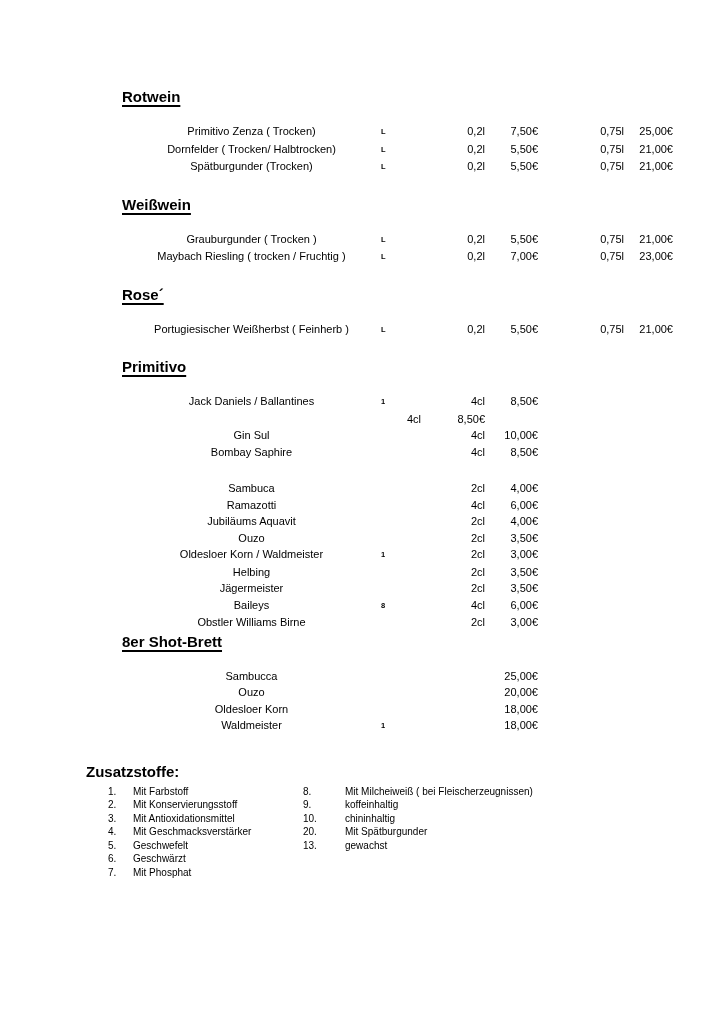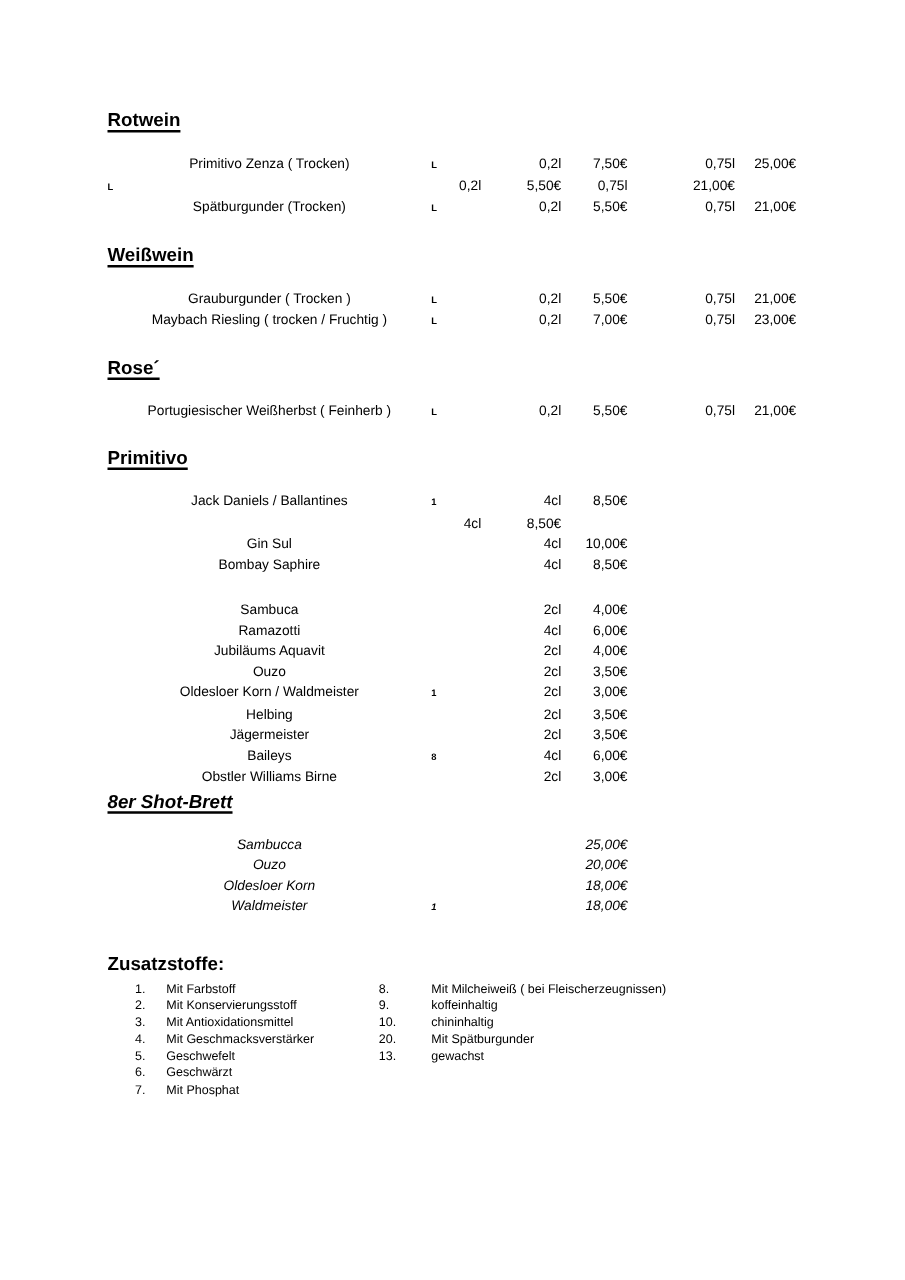--- a/index.html
+++ b/index.html
@@ -6,23 +6,23 @@
   * { margin: 0; padding: 0; box-sizing: border-box; }
   html, body { background: #ffffff; }
   body {
     width: 724px; height: 1024px;
     font-family: "Liberation Sans", sans-serif;
     color: #000;
     overflow: hidden;
   }
   .page { padding: 88px 30px 0 86px; }
 
-  .section { margin-top: 20px; }
+  .section { margin-top: 20px; margin-left: 36px; }
   .section:first-child { margin-top: 0; }
-  .section.tight { margin-top: 2px; font-style: italic; }
+  .section.tight { margin-top: 2px; }
 
   .section-title {
     font-size: 15px; line-height: 17px;
     font-weight: 700;
     text-decoration: underline;
     text-decoration-thickness: 1.5px;
     text-underline-offset: 3px;
     margin-bottom: 18px;
   }
 
@@ -57,20 +57,21 @@
         <h2 class="section-title">Rotwein</h2>
         <div class="row">
           <span class="c-name">Primitivo Zenza ( Trocken)</span>
           <span class="c-marker">L</span>
           <span class="c-size1">0,2l</span>
           <span class="c-price1">7,50€</span>
           <span class="c-size2">0,75l</span>
           <span class="c-price2">25,00€</span>
         </div>
         <div class="row">
+          <span class="c-name">Dornfelder ( Trocken/ Halbtrocken)</span>
           <span class="c-marker">L</span>
           <span class="c-size1">0,2l</span>
           <span class="c-price1">5,50€</span>
           <span class="c-size2">0,75l</span>
           <span class="c-price2">21,00€</span>
         </div>
         <div class="row">
           <span class="c-name">Spätburgunder (Trocken)</span>
           <span class="c-marker">L</span>
           <span class="c-size1">0,2l</span>

